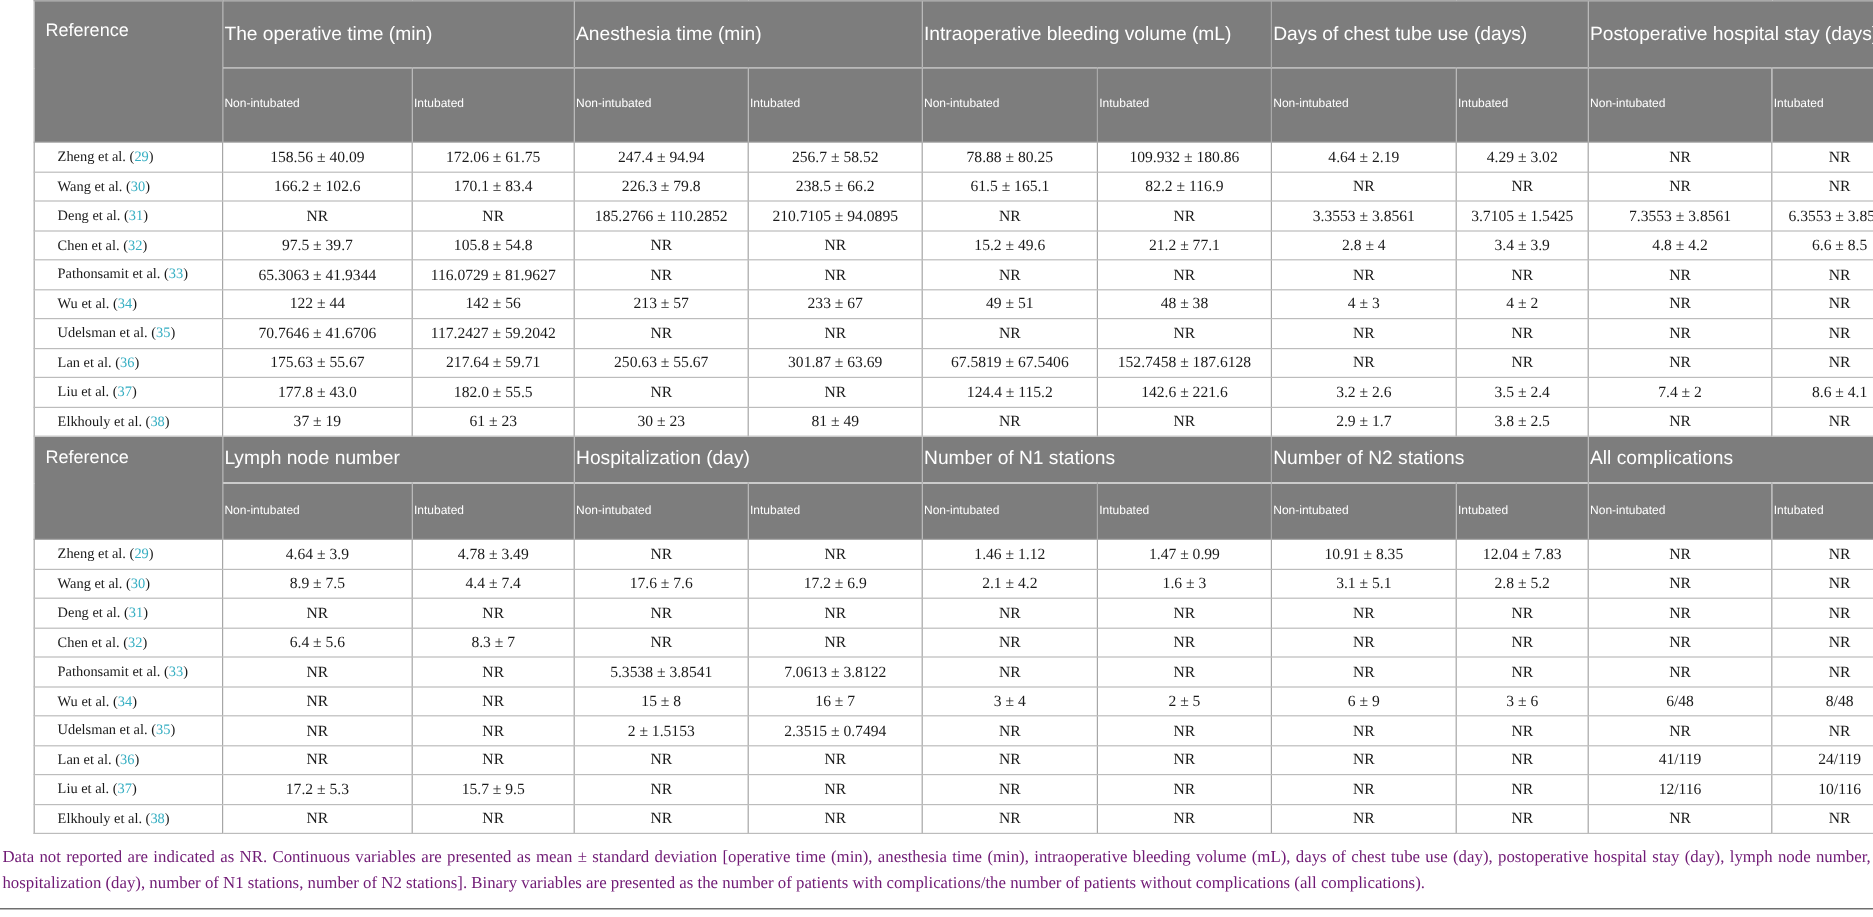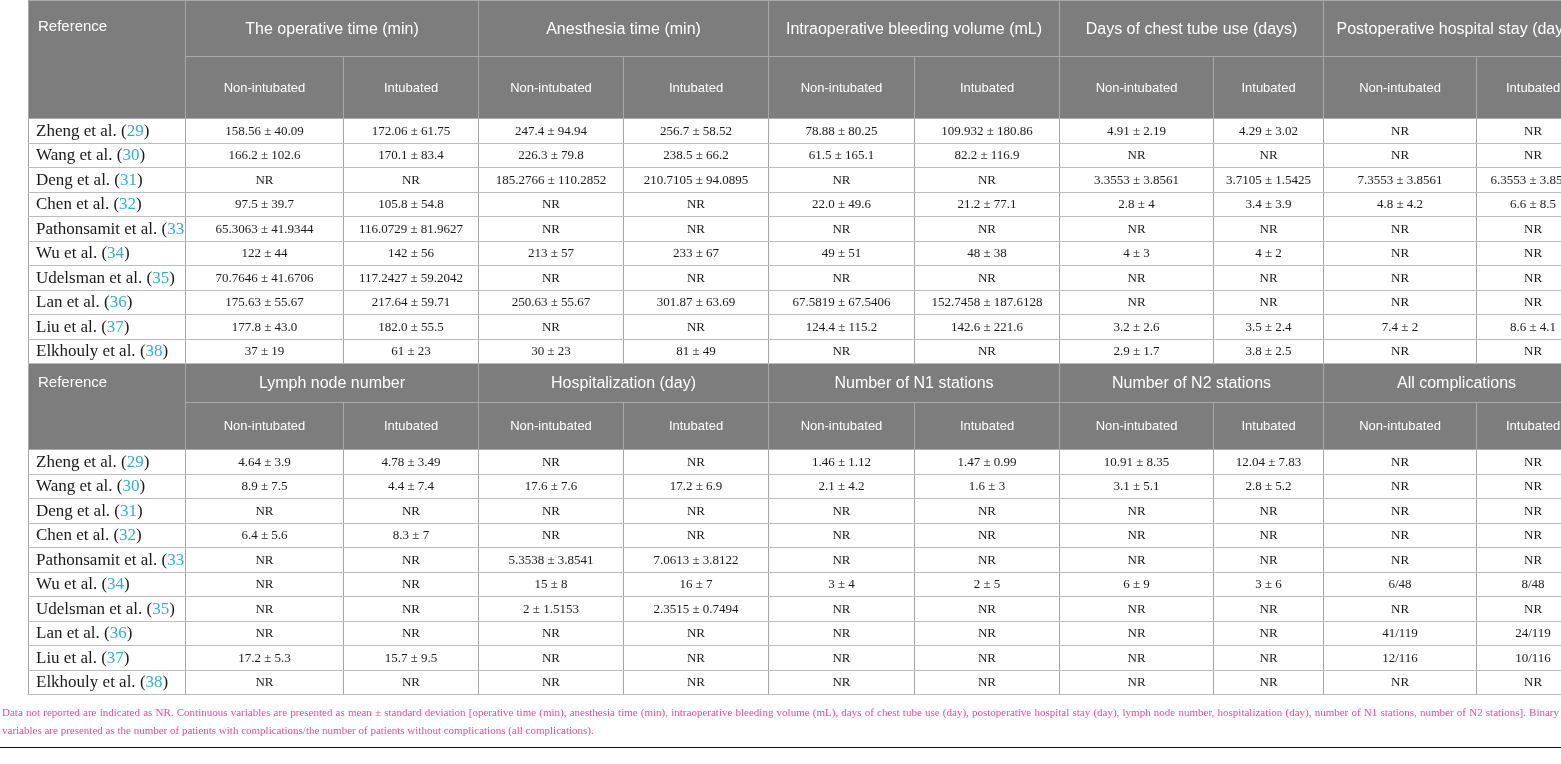--- a/index.html
+++ b/index.html
@@ -4,51 +4,51 @@
 <style>
   html,body{margin:0;padding:0;background:#ffffff;}
   body{width:1561px;font-family:"Liberation Serif",serif;color:#1a1a1a;}
   table{border-collapse:collapse;table-layout:fixed;width:1561px;margin-left:28px;}
   td{box-sizing:border-box;overflow:hidden;}
 
   
   .ghead td,.shead td{
     background:#7d7d7d;color:#ffffff;
     font-family:"Liberation Sans",sans-serif;
-    text-align:center;vertical-align:middle;
+    text-align:left;vertical-align:middle;
     border:1px solid #a9a9a9;
   }
   .ghead td{font-size:16px;line-height:1.25;}
-  .shead td{font-size:13px;line-height:1.22;}
+  .shead td{font-size:10px;line-height:1.22;}
   .ghead.s1 td{height:56px;}
   .shead.s1 td{height:62px;}
   .ghead.s2 td{height:39px;}
   .shead.s2 td{height:47px;}
   td.refh{text-align:left;padding-left:9px;vertical-align:top;font-size:15px;}
   td.refh.t1{padding-top:16px;}
   td.refh.t2{padding-top:9px;}
 
   
   .drow td{
     background:#ffffff;
     border:1px solid #a6a6a6;
     border-top:1px solid #bcbcbc;
     border-bottom:1px solid #bcbcbc;
     height:24.5px;font-size:13px;text-align:center;
     padding:1px 3px;white-space:nowrap;
   }
-  .drow td.refc{text-align:left;padding-left:7px;font-size:17px;white-space:nowrap;}
+  .drow td.refc{text-align:left;padding-left:19px;font-size:12px;white-space:nowrap;}
   .cite{color:#35aec2;cursor:pointer;}
 
   
   .footnote{
     padding:9px 2px 8px 2px;
-    font-size:11px;line-height:1.6;text-align:justify;
+    font-size:14px;line-height:1.6;text-align:justify;
     border-bottom:1px solid #111111;
-    color:#ec4899;
+    color:#701a75;
   }
 </style>
 </head>
 <body>
 
 <table>
   <colgroup>
     <col style="width:157px">
       <col style="width:158px">
       <col style="width:135px">
@@ -83,21 +83,21 @@
         <td>Intubated</td>
       </tr>
       <tr class="drow">
         <td class="refc"><span>Zheng et al.</span> (<span class="cite">29</span>)</td>
         <td>158.56 ± 40.09</td>
         <td>172.06 ± 61.75</td>
         <td>247.4 ± 94.94</td>
         <td>256.7 ± 58.52</td>
         <td>78.88 ± 80.25</td>
         <td>109.932 ± 180.86</td>
-        <td>4.91 ± 2.19</td>
+        <td>4.64 ± 2.19</td>
         <td>4.29 ± 3.02</td>
         <td>NR</td>
         <td>NR</td>
       </tr>
       <tr class="drow">
         <td class="refc"><span>Wang et al.</span> (<span class="cite">30</span>)</td>
         <td>166.2 ± 102.6</td>
         <td>170.1 ± 83.4</td>
         <td>226.3 ± 79.8</td>
         <td>238.5 ± 66.2</td>
@@ -120,21 +120,21 @@
         <td>3.7105 ± 1.5425</td>
         <td>7.3553 ± 3.8561</td>
         <td>6.3553 ± 3.8561</td>
       </tr>
       <tr class="drow">
         <td class="refc"><span>Chen et al.</span> (<span class="cite">32</span>)</td>
         <td>97.5 ± 39.7</td>
         <td>105.8 ± 54.8</td>
         <td>NR</td>
         <td>NR</td>
-        <td>22.0 ± 49.6</td>
+        <td>15.2 ± 49.6</td>
         <td>21.2 ± 77.1</td>
         <td>2.8 ± 4</td>
         <td>3.4 ± 3.9</td>
         <td>4.8 ± 4.2</td>
         <td>6.6 ± 8.5</td>
       </tr>
       <tr class="drow">
         <td class="refc"><span>Pathonsamit et al.</span> (<span class="cite">33</span>)</td>
         <td>65.3063 ± 41.9344</td>
         <td>116.0729 ± 81.9627</td>

